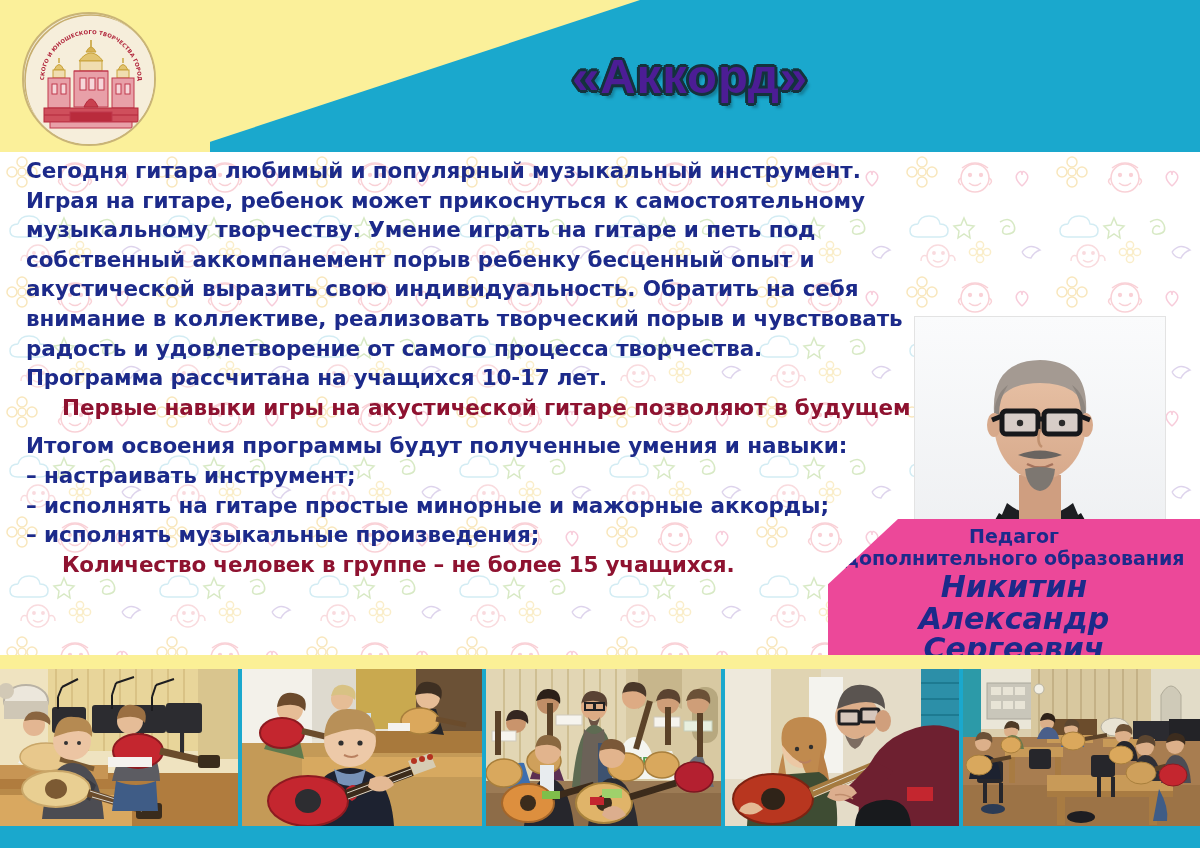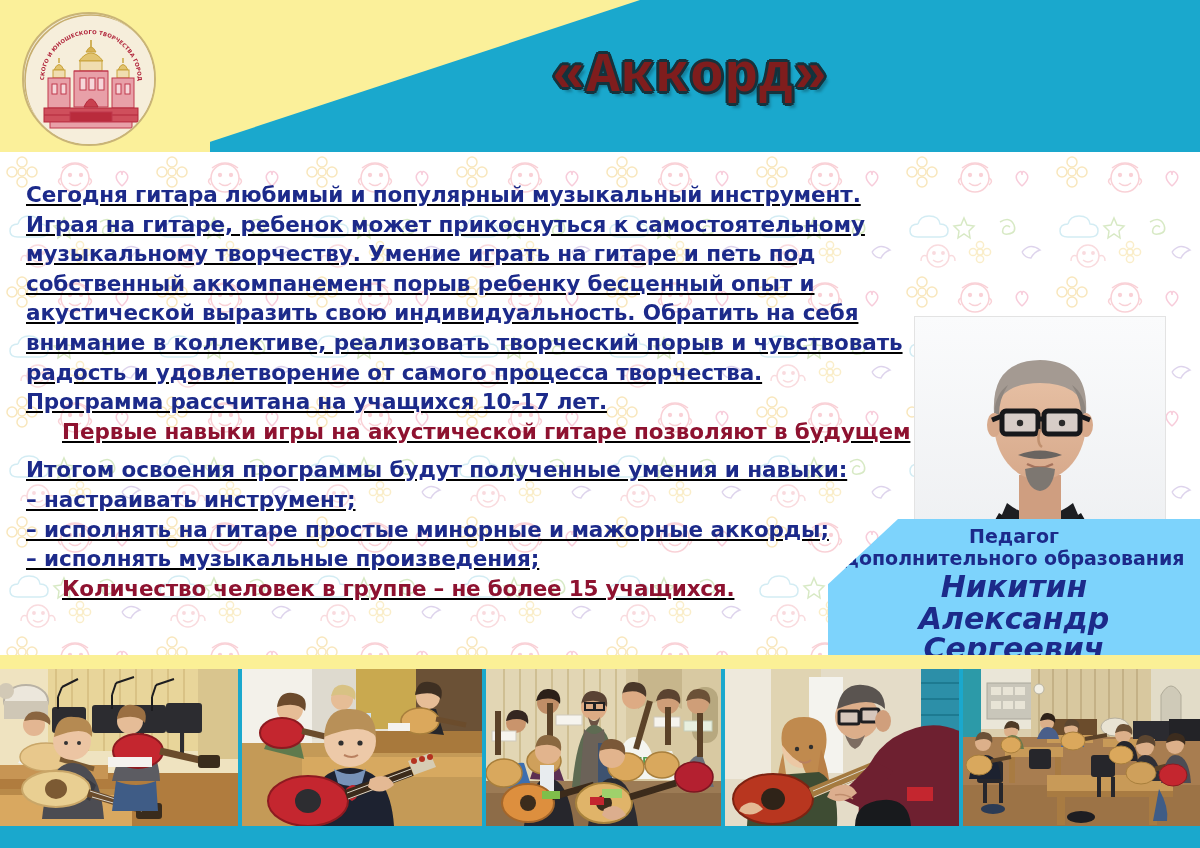--- a/index.html
+++ b/index.html
@@ -46,25 +46,25 @@
     background: #f4ecd8;
     border: 2px solid #c9b477;
     overflow: hidden;
   }
   #title-wrap {
     position: absolute; left: 240px; top: 14px;
     width: 900px; height: 124px;
     display: flex; align-items: center; justify-content: center;
   }
   #title {
-    font-family: Liberation Mono, monospace;
+    font-family: Liberation Sans, sans-serif;
     font-weight: 700;
-    font-size: 56px;
+    font-size: 49px;
     letter-spacing: 1px;
-    color: #7f1d1d;
+    color: #4c1d95;
     text-shadow:
       -2px -2px 0 #14333d, 2px -2px 0 #14333d,
       -2px  2px 0 #14333d, 2px  2px 0 #14333d,
        0   -3px 0 #14333d, 0    3px 0 #14333d,
       -3px  0   0 #14333d, 3px  0   0 #14333d,
        4px 5px 3px rgba(0,0,0,.25);
     white-space: nowrap;
     line-height: 1;
   }
 
@@ -75,23 +75,22 @@
     background: #ffffff;
     overflow: hidden;
   }
   #doodles {
     position: absolute; inset: 0;
     opacity: .45;
     pointer-events: none;
   }
 
   #textcol {
-    position: absolute; left: 26px; top: 28px;
+    position: absolute; left: 26px; top: 4px;
     width: 900px;
-    text-decoration: underline;
   }
   .ln {
     font-size: 21.5px;
     font-weight: 600;
     line-height: 29.6px;
     color: #1c2a8a;
     white-space: nowrap;
     letter-spacing: -0.1px;
   }
   .ln.red    { color: #8e1230; margin-left: 36px; }
@@ -104,21 +103,21 @@
     width: 250px; height: 357px;
     background: #f2f3f5;
     overflow: hidden;
     box-shadow: 0 0 0 1px #e3e3e3;
   }
 
   
   #caption {
     position: absolute; left: 828px; top: 519px;
     width: 372px; height: 136px;
-    background: #7dd3fc;
+    background: #ec4899;
     clip-path: polygon(0 100%, 0 48%, 70px 0, 100% 0, 100% 100%);
     overflow: hidden;
   }
   #caption-inner {
     position: absolute; left: 0; top: 6px; width: 372px;
     text-align: center;
   }
   .cap-l1 {
     font-size: 19px; font-weight: 700; color: #1c2a8a;
     line-height: 22px;

